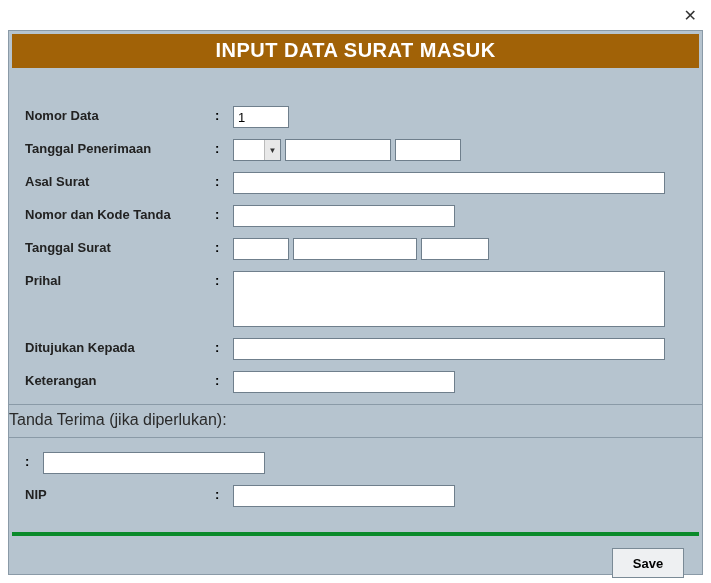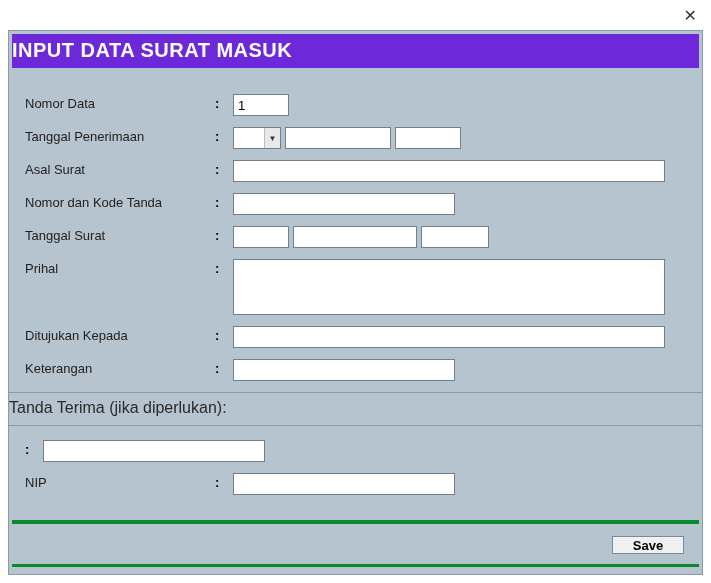--- a/index.html
+++ b/index.html
@@ -32,40 +32,40 @@
   .outer {
     position: absolute;
     top: 30px;
     left: 8px;
     right: 8px;
     bottom: 8px;
     background: #b6c4cf;
     border: 1px solid #8a9aa7;
   }
   .title-bar {
-    background: #6d28d9;
+    background: #a16207;
     color: #fff;
     font-weight: bold;
     font-size: 20px;
-    text-align: left;
+    text-align: center;
     padding: 5px 0 6px 0;
     letter-spacing: 0.5px;
-    margin: 3px 3px 4px 3px;
+    margin: 3px 3px 16px 3px;
   }
   .form-area {
     padding: 10px 16px 4px 16px;
   }
   .row {
     display: flex;
     align-items: flex-start;
     margin-bottom: 11px;
   }
   .label {
     width: 190px;
-    font-weight: normal;
+    font-weight: bold;
     color: #222;
     font-size: 13px;
     padding-top: 2px;
   }
   .colon {
     width: 18px;
     font-weight: bold;
     padding-top: 2px;
   }
   .fields {
@@ -133,21 +133,21 @@
     margin: 0 3px;
   }
   .button-bar {
     display: flex;
     justify-content: flex-end;
     gap: 10px;
     padding: 12px 18px 10px 0;
   }
   .btn {
     min-width: 72px;
-    height: 18px;
+    height: 30px;
     background: #eef0f2;
     border: 1px solid #7a8a96;
     font-weight: bold;
     font-size: 13px;
     font-family: inherit;
     cursor: default;
   }
   .bottom-green {
     height: 3px;
     background: #0a8a2a;

